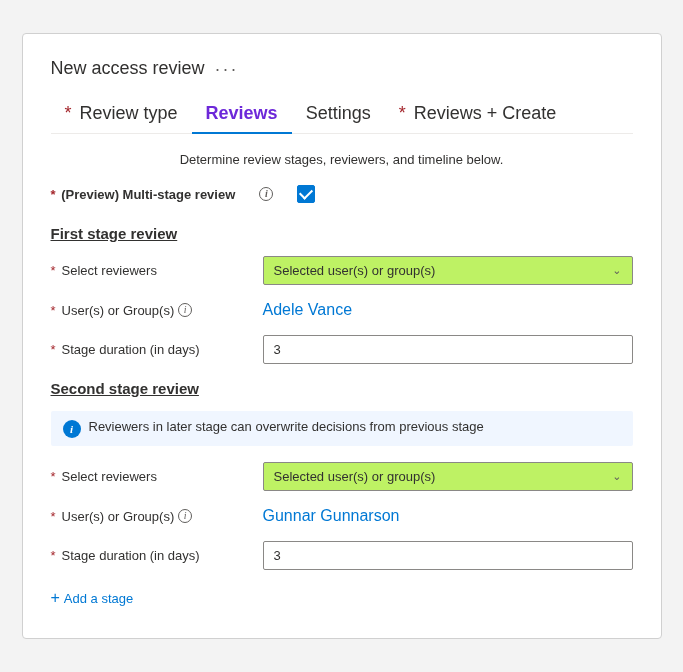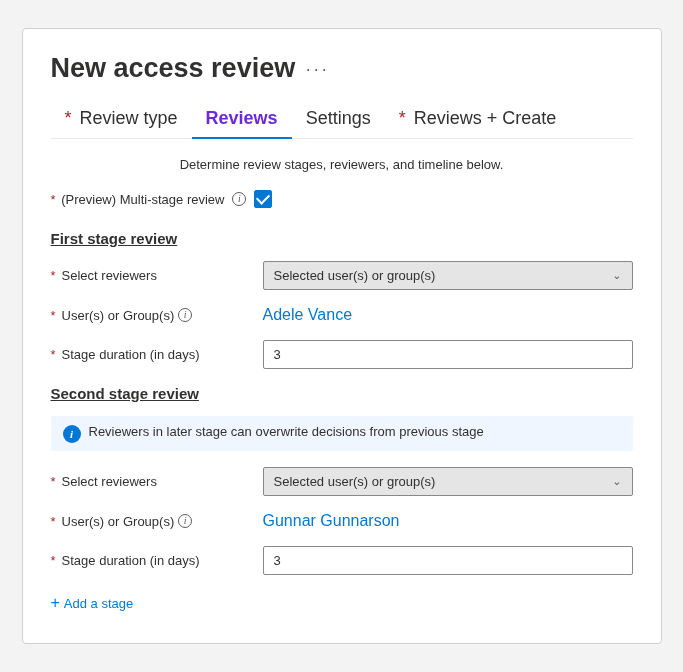--- a/index.html
+++ b/index.html
@@ -21,22 +21,22 @@
       padding: 24px 28px 28px 28px;
       position: relative;
     }
     .header-row {
       display: flex;
       align-items: center;
       gap: 10px;
       margin-bottom: 16px;
     }
     .page-title {
-      font-size: 27px;
-      font-weight: 700;
+      font-size: 18px;
+      font-weight: 400;
       color: #323130;
     }
     .more-icon {
       color: #605e5c;
       font-size: 18px;
       cursor: pointer;
       letter-spacing: 2px;
       line-height: 1;
     }
     .nav-tabs {
@@ -65,22 +65,23 @@
     }
     .description {
       font-size: 13px;
       color: #323130;
       margin-bottom: 18px;
       text-align: center;
     }
     .multi-stage-row {
       display: flex;
       align-items: center;
-      gap: 8px;
+      gap: 24px;
       margin-bottom: 22px;
+      font-weight: bold;
     }
     .multi-stage-label {
       font-size: 13px;
       color: #323130;
     }
     .info-icon {
       display: inline-flex;
       align-items: center;
       justify-content: center;
       width: 14px;
@@ -144,21 +145,21 @@
     .dropdown {
       display: flex;
       align-items: center;
       justify-content: space-between;
       border: 1px solid #8a8886;
       border-radius: 2px;
       padding: 6px 10px;
       font-size: 13px;
       color: #323130;
       cursor: pointer;
-      background: #e5e5e5;
+      background: #bef264;
       min-width: 260px;
     }
     .dropdown-chevron {
       font-size: 11px;
       color: #605e5c;
     }
     .link-text {
       color: #0078d4;
       font-size: 16px;
       cursor: pointer;

